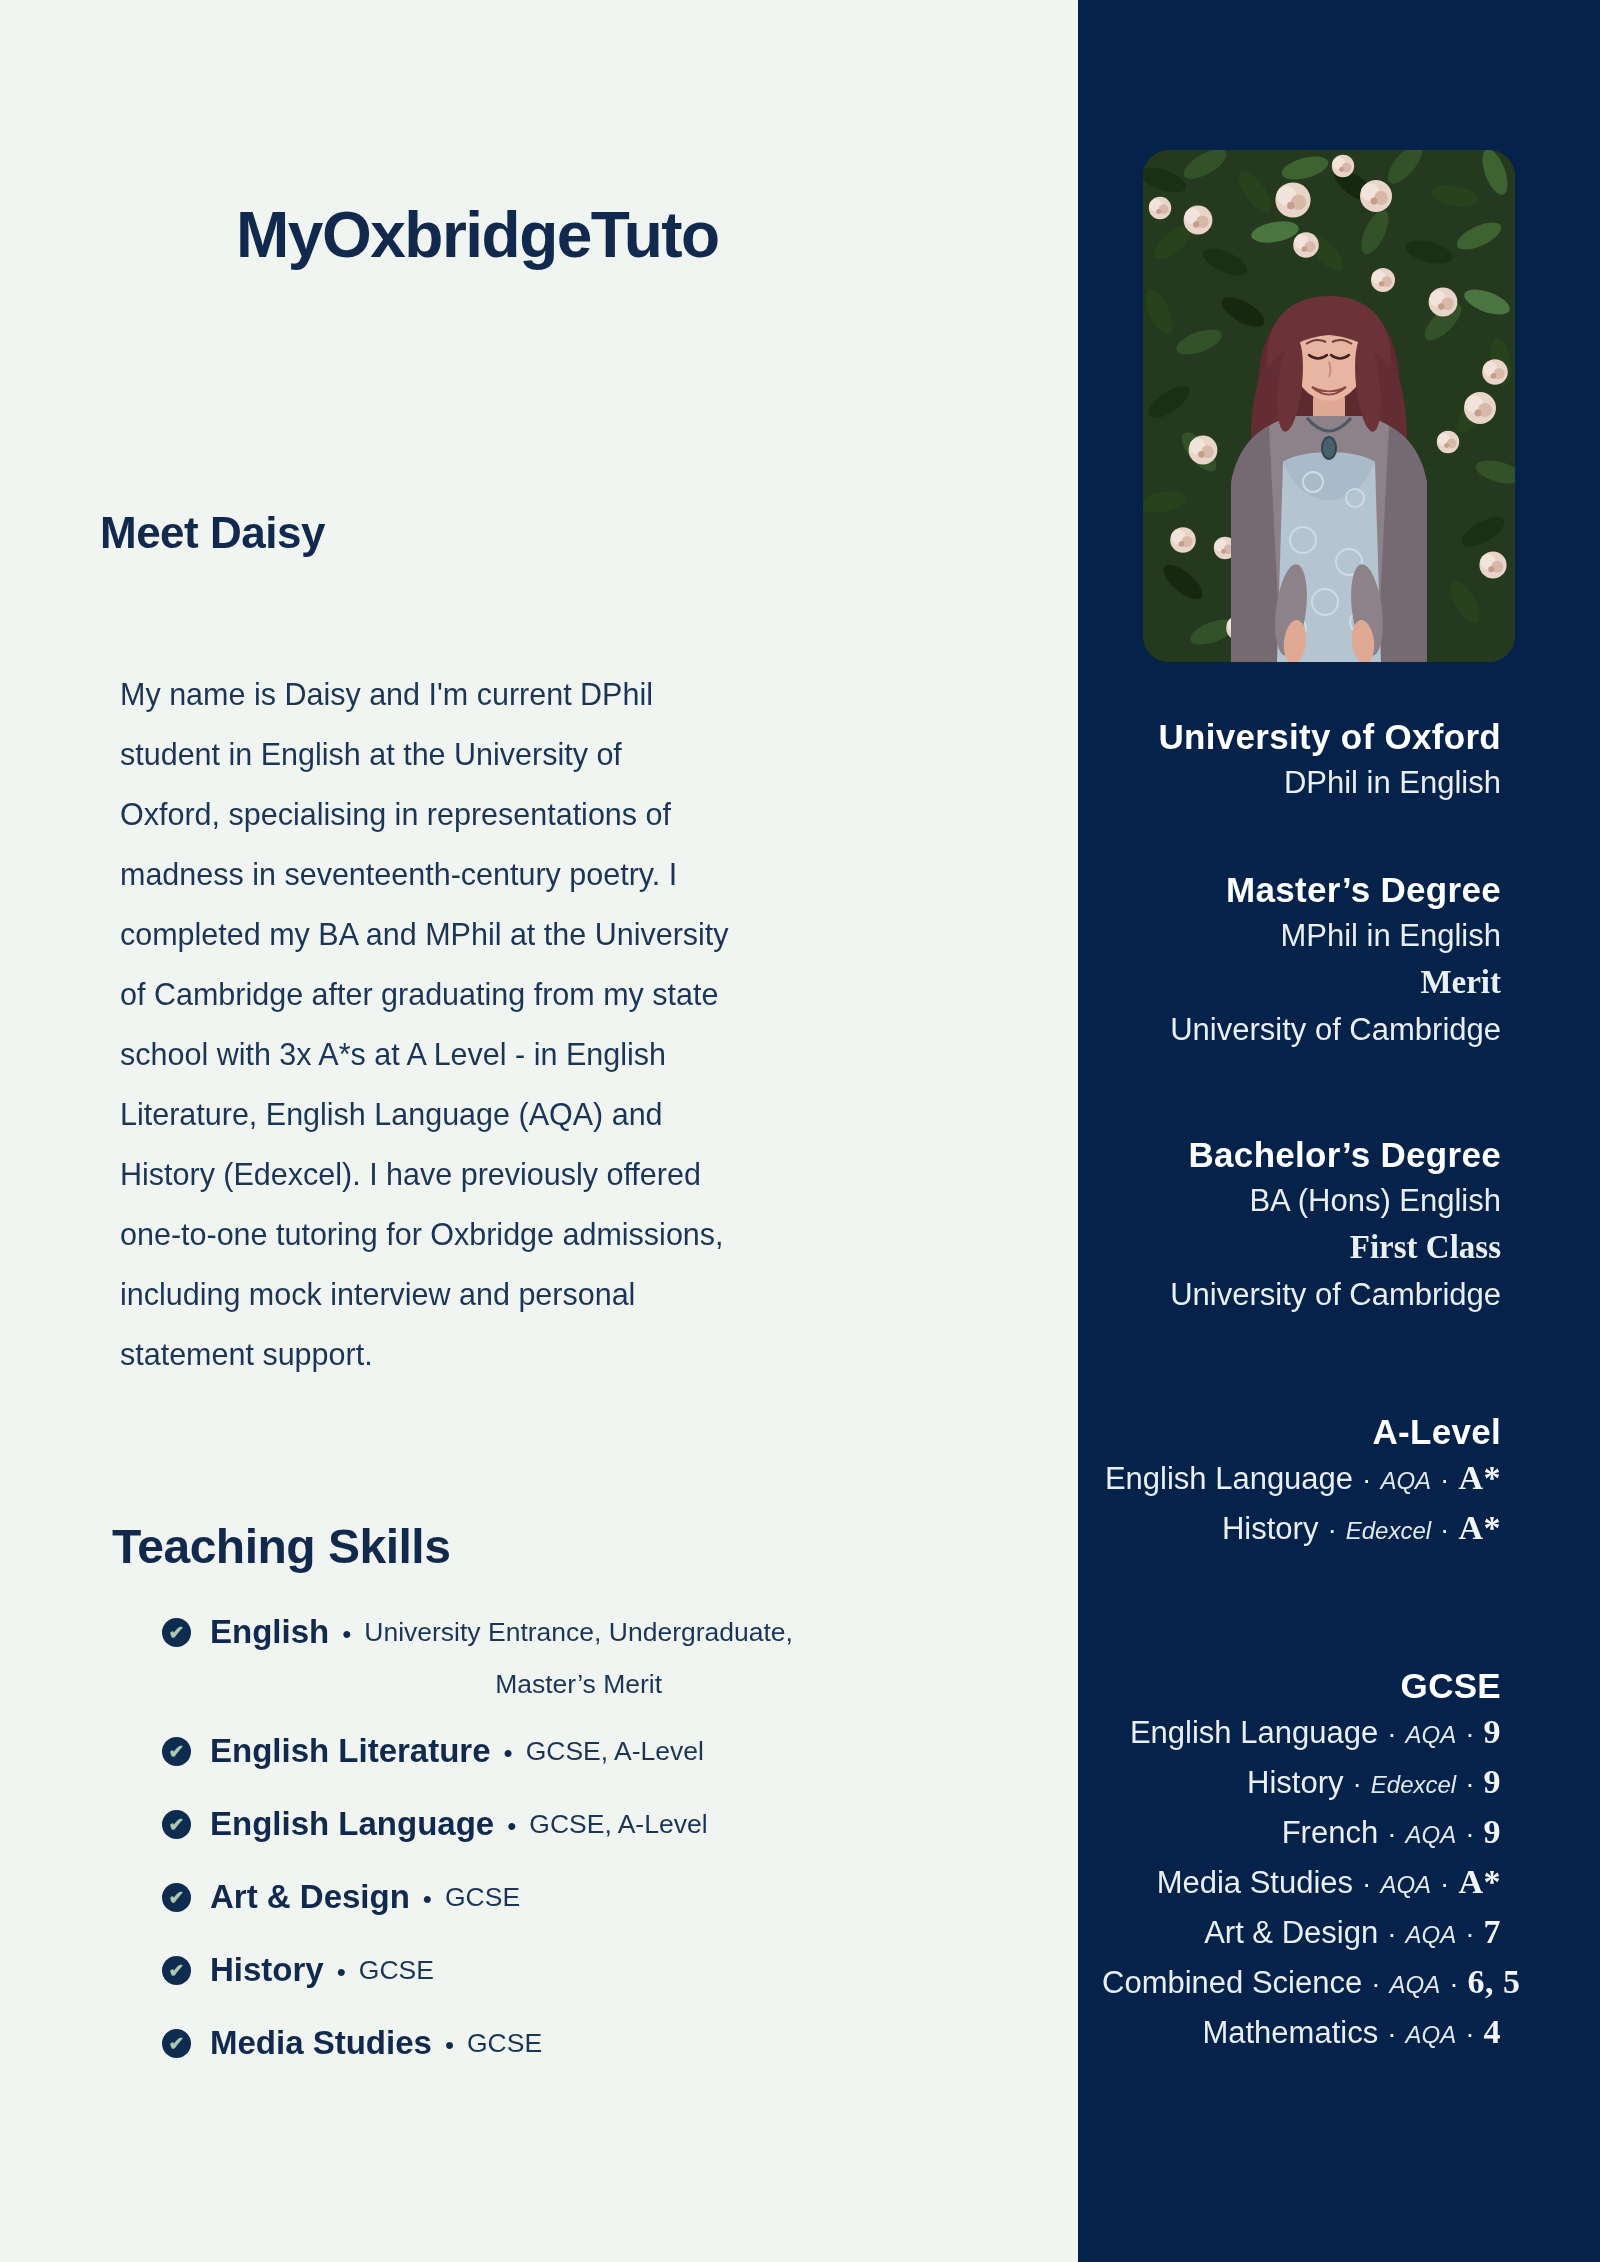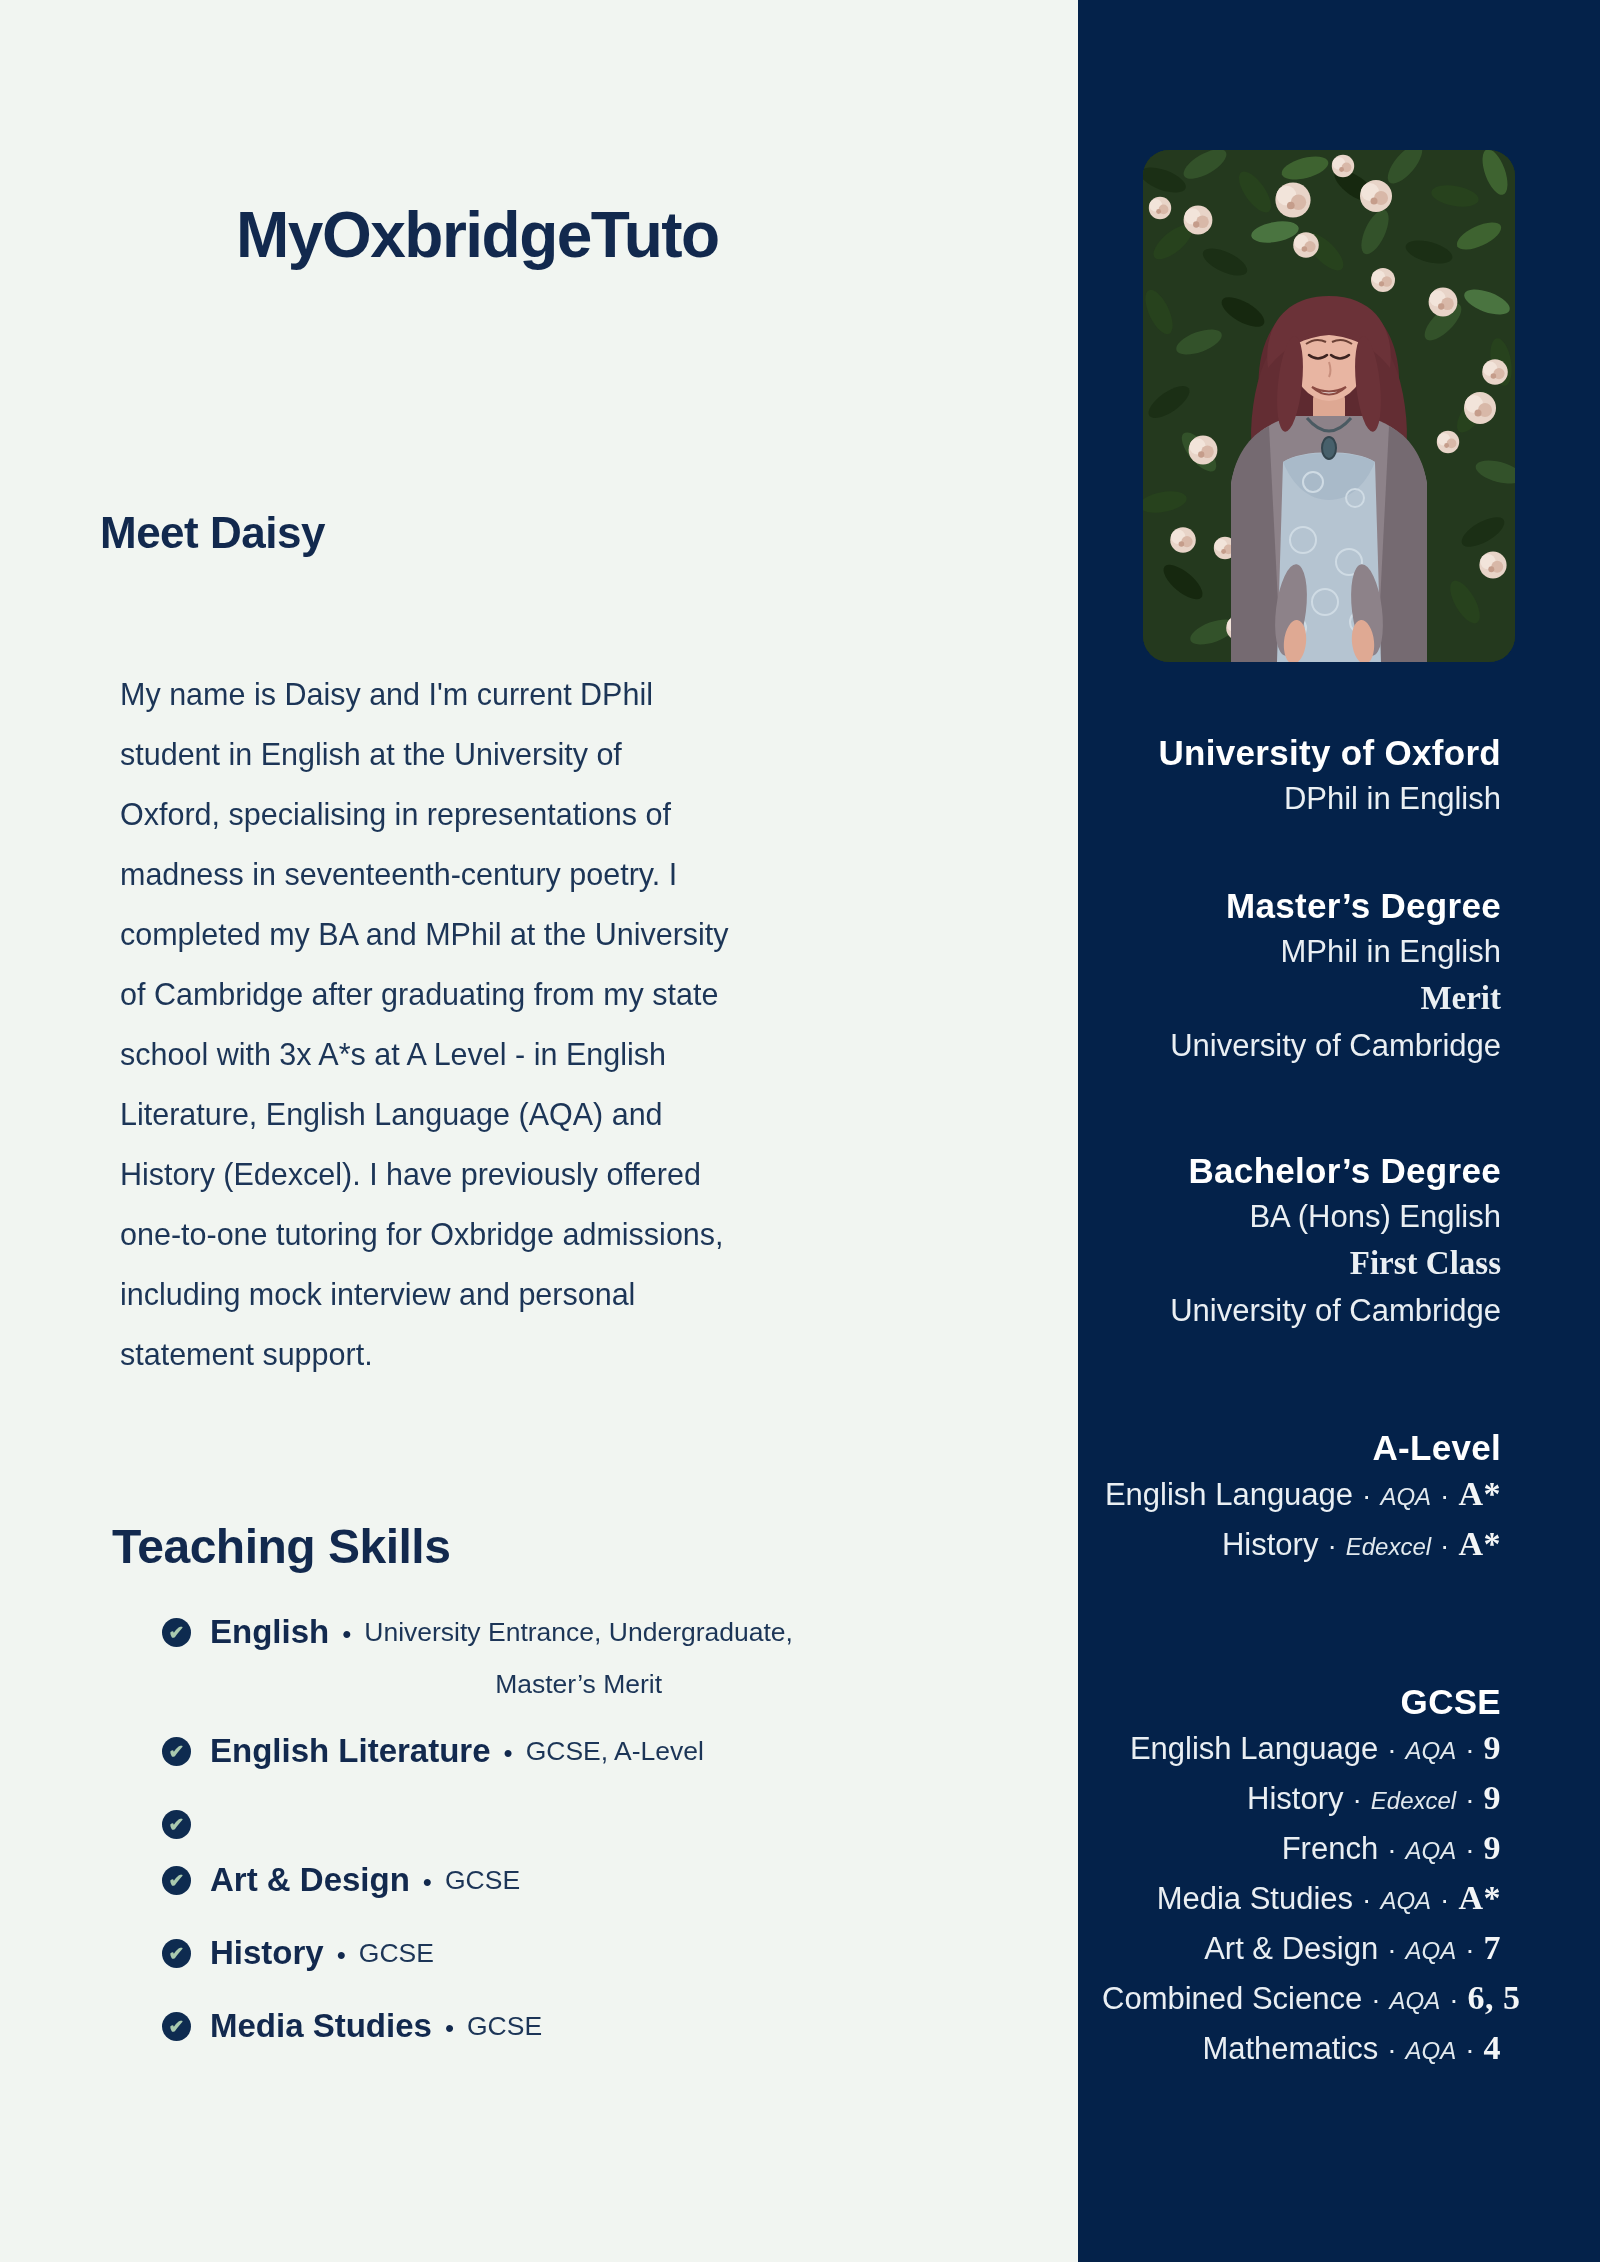--- a/index.html
+++ b/index.html
@@ -49,21 +49,21 @@
   .sidebar{
     position:absolute;left:1078px;top:0;width:522px;height:2262px;background:#04224a;
   }
   .photo{
     position:absolute;left:65px;top:150px;width:372px;height:512px;
     border-radius:26px;overflow:hidden;background:#24391e;
   }
   .photo svg{display:block;}
   .sb-content{
     position:absolute;top:662px;left:0;right:0;
-    padding:16px 99px 0 24px;text-align:right;
+    padding:0 99px 0 24px;text-align:right;
   }
   .sb-header{
     font-size:35px;font-weight:700;color:#ffffff;line-height:44px;
     letter-spacing:0.3px;white-space:nowrap;
   }
   .sb-row{font-size:31px;color:#eaeff3;line-height:47px;white-space:nowrap;}
   .sb-serif{font-family:"Liberation Serif",serif;font-weight:700;font-size:33px;}
   .sb-subject{font-size:31px;color:#eaeff3;}
   .sb-sep{font-size:28px;color:#eaeff3;margin:0 9px;}
   .sb-board{font-style:italic;font-size:24px;color:#e2e9ee;}
@@ -105,20 +105,21 @@
         <span class="check">✔</span>
         <div class="skill-text"><span class="skill-subject">English</span><span class="skill-bullet">•</span><span class="skill-details">University Entrance, Undergraduate,
 Master’s Merit</span></div>
       </div>
       <div class="skill">
         <span class="check">✔</span>
         <div class="skill-text"><span class="skill-subject">English Literature</span><span class="skill-bullet">•</span><span class="skill-details">GCSE, A-Level</span></div>
       </div>
       <div class="skill">
         <span class="check">✔</span>
+        <div class="skill-text"><span class="skill-subject">English Language</span><span class="skill-bullet">•</span><span class="skill-details">GCSE, A-Level</span></div>
       </div>
       <div class="skill">
         <span class="check">✔</span>
         <div class="skill-text"><span class="skill-subject">Art &amp; Design</span><span class="skill-bullet">•</span><span class="skill-details">GCSE</span></div>
       </div>
       <div class="skill">
         <span class="check">✔</span>
         <div class="skill-text"><span class="skill-subject">History</span><span class="skill-bullet">•</span><span class="skill-details">GCSE</span></div>
       </div>
       <div class="skill">

